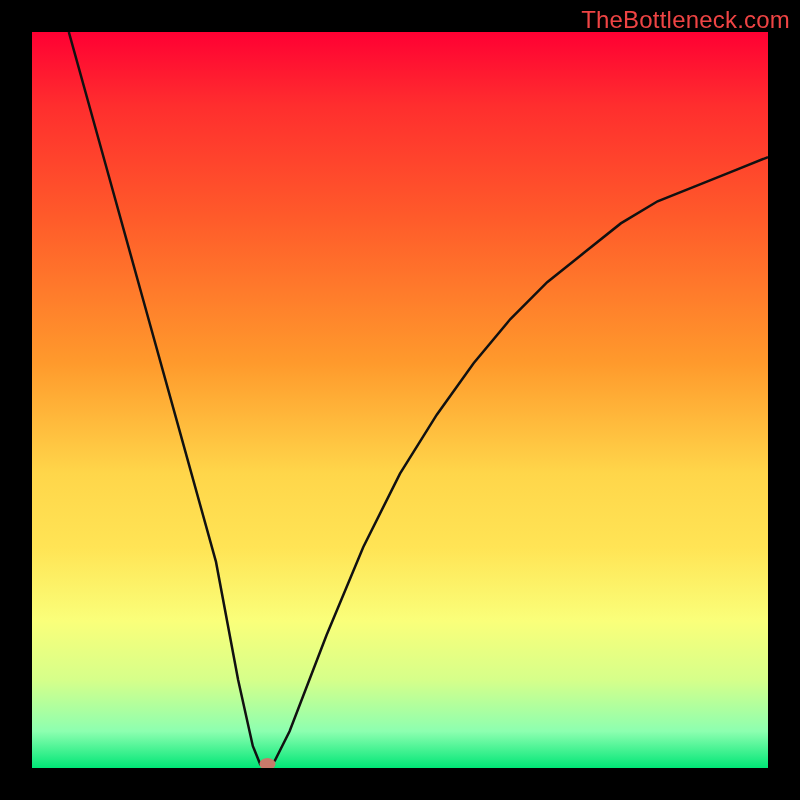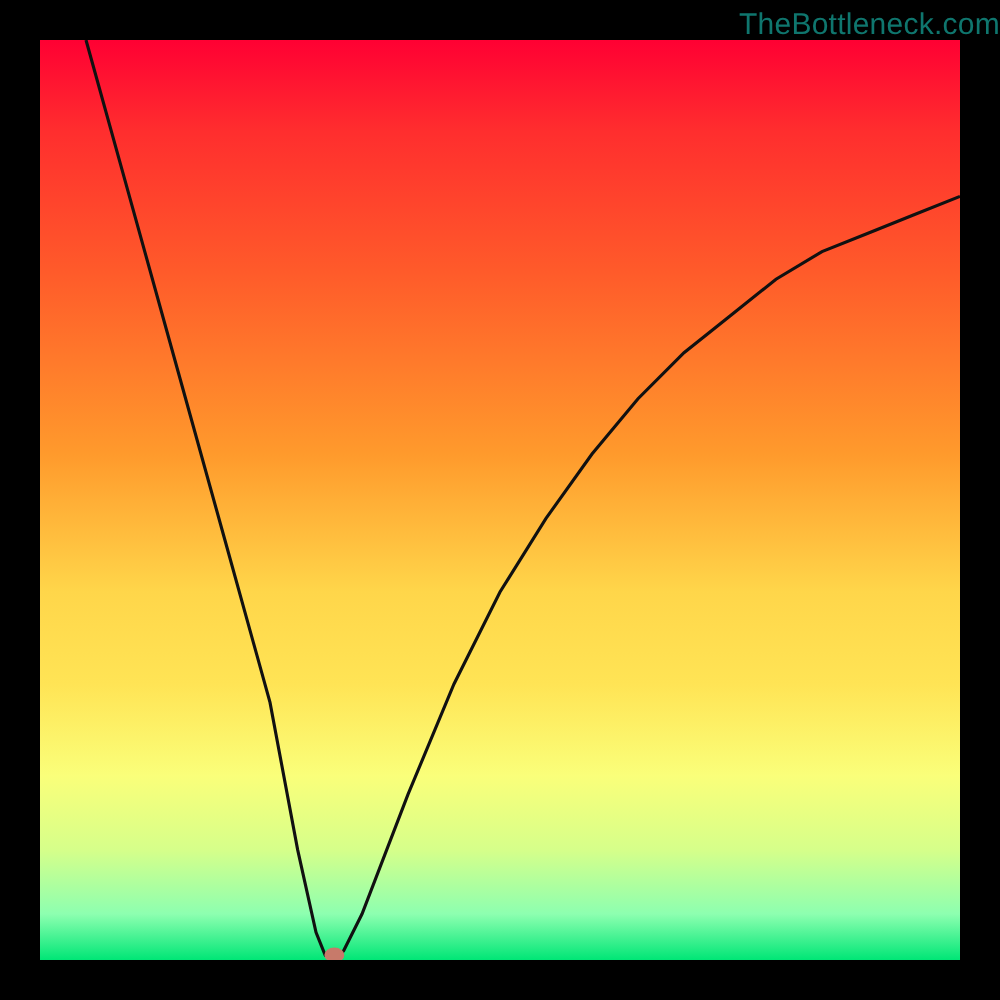--- a/index.html
+++ b/index.html
@@ -44,22 +44,22 @@
     fill: none;
     stroke: #111;
     stroke-width: 2.5;
   }
   .marker {
     fill: #c77a6a;
   }
   .watermark {
     position: absolute;
     top: 6px;
-    right: 0;
-    color: #0f766e;
+    right: 10px;
+    color: #ef4444;
     font-size: 24px;
     font-weight: 500;
     letter-spacing: 0.2px;
     font-family: Arial, Helvetica, sans-serif;
   }
 </style>
 </head>
 <body>
 
 <div class="watermark">TheBottleneck.com</div>

